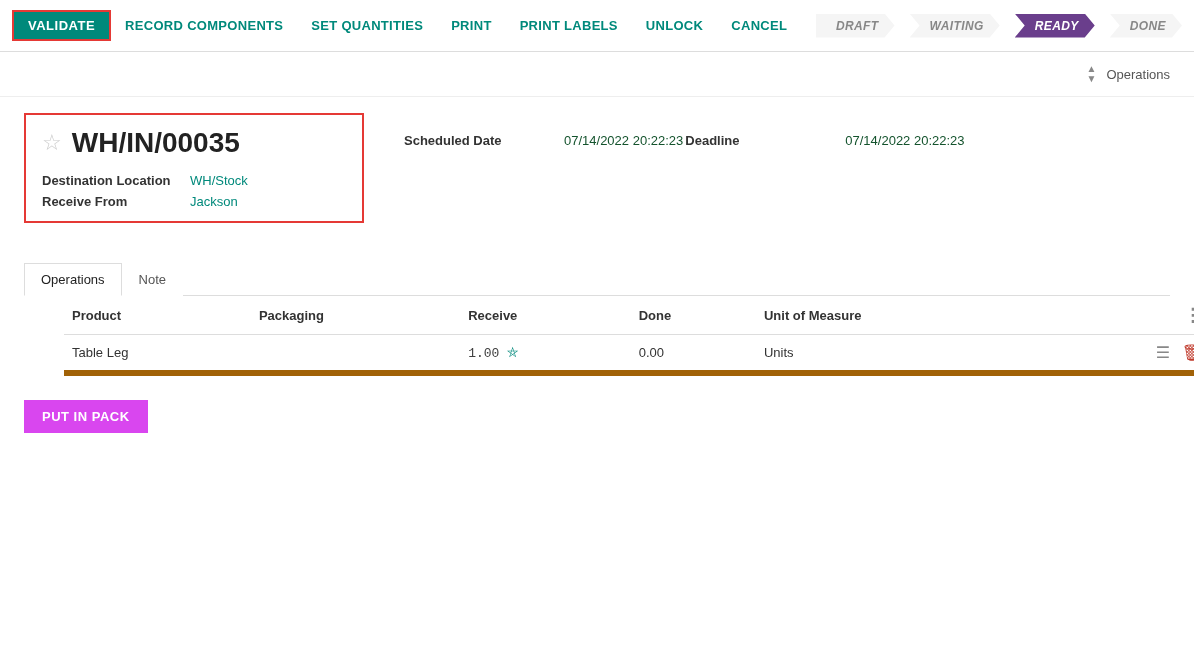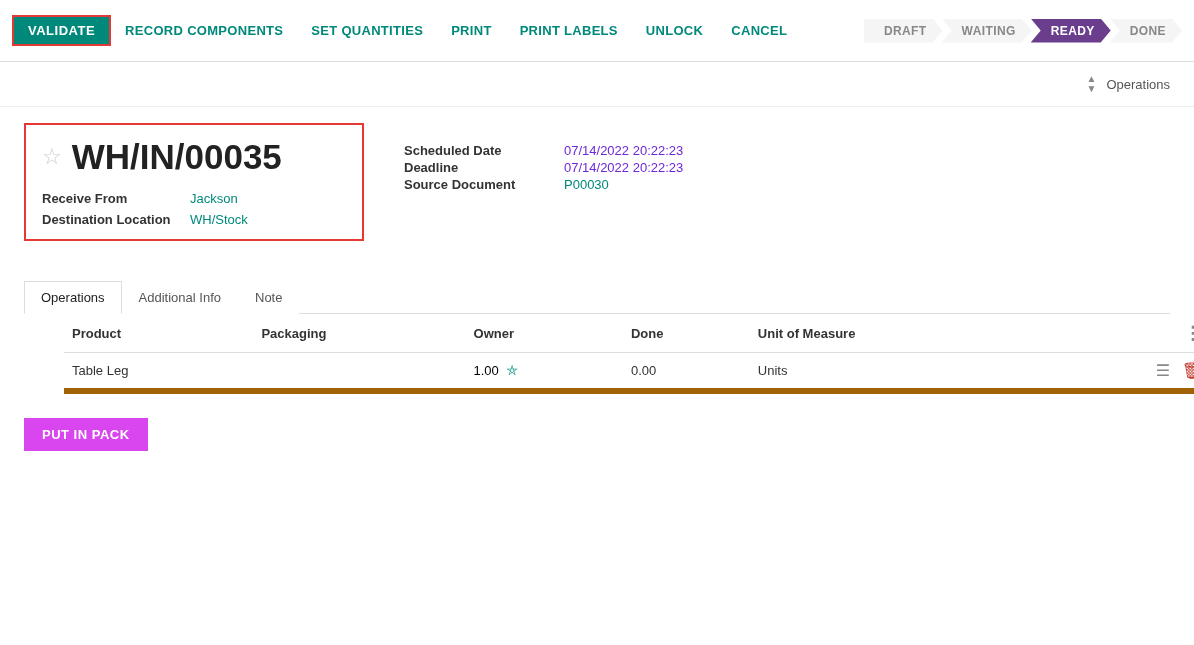--- a/index.html
+++ b/index.html
@@ -3,21 +3,21 @@
   <meta charset="utf-8">
   <style>
     * { box-sizing: border-box; margin: 0; padding: 0; }
     body { font-family: Arial, sans-serif; font-size: 13px; background: #fff; color: #333; }
 
     
     .toolbar {
       display: flex;
       align-items: center;
       padding: 0 12px;
-      height: 62px;
+      height: 52px;
       border-bottom: 1px solid #ddd;
       background: #fff;
     }
     .toolbar-left {
       display: flex;
       align-items: center;
       gap: 0;
       flex: 1;
     }
     .btn-validate {
@@ -39,21 +39,22 @@
       background: none;
       border: none;
       text-transform: uppercase;
       letter-spacing: 0.3px;
     }
 
     
     .status-pipeline {
       display: flex;
       align-items: center;
-      gap: 0;
+      gap: 16px;
+      font-style: italic;
     }
     .status-step {
       display: flex;
       align-items: center;
       padding: 5px 16px 5px 20px;
       font-size: 12px;
       font-weight: 600;
       color: #888;
       background: #f5f5f5;
       clip-path: polygon(0 0, calc(100% - 10px) 0, 100% 50%, calc(100% - 10px) 100%, 0 100%, 10px 50%);
@@ -106,21 +107,21 @@
       align-items: center;
       gap: 10px;
       margin-bottom: 14px;
     }
     .star-icon {
       font-size: 22px;
       color: #ccc;
       line-height: 1;
     }
     .record-id {
-      font-size: 35px;
+      font-size: 28px;
       font-weight: bold;
       color: #222;
     }
     .record-fields {
       display: flex;
       flex-direction: column;
       gap: 6px;
     }
     .field-row {
       display: flex;
@@ -135,38 +136,38 @@
     }
     .field-value {
       color: #00897b;
       font-size: 13px;
       cursor: pointer;
     }
 
     
     .right-fields {
       display: flex;
-      flex-direction: column;
+      flex-direction: row;
       gap: 2px;
       margin-top: 4px;
     }
     .right-field-row {
       display: flex;
       align-items: center;
       gap: 0;
     }
     .right-field-label {
       font-weight: 700;
       font-size: 13px;
       color: #333;
       min-width: 160px;
     }
     .right-field-value {
       font-size: 13px;
-      color: #6d28d9;
+      color: #14532d;
     }
     .right-field-value.link {
       color: #00897b;
       cursor: pointer;
     }
 
     
     .form-body {
       display: flex;
       gap: 40px;
@@ -216,22 +217,23 @@
     .data-table td {
       padding: 8px 8px;
       font-size: 13px;
       border-bottom: 6px solid #a16207;
       color: #333;
     }
     .table-actions-col {
       text-align: right;
     }
     .demand-val {
-      color: #000000;
+      color: #404040;
       font-weight: 500;
+      font-family: Liberation Mono, monospace;
     }
     .chart-icon {
       color: #00897b;
       font-size: 14px;
       margin-left: 4px;
     }
     .add-line-link {
       color: #00897b;
       cursor: pointer;
       font-size: 13px;
@@ -324,69 +326,62 @@
   <div class="form-body">
 
     <div class="form-left">
       <div class="record-header">
         <div class="record-title-row">
           <span class="star-icon">☆</span>
           <span class="record-id">WH/IN/00035</span>
         </div>
         <div class="record-fields">
           <div class="field-row">
+            <span class="field-label">Destination Location</span>
+            <span class="field-value">WH/Stock</span>
+          </div>
+          <div class="field-row">
             <span class="field-label">Receive From</span>
             <span class="field-value">Jackson</span>
-          </div>
-          <div class="field-row">
-            <span class="field-label">Destination Location</span>
-            <span class="field-value">WH/Stock</span>
           </div>
         </div>
       </div>
     </div>
 
     <div class="form-right">
       <div class="right-fields">
         <div class="right-field-row">
           <span class="right-field-label">Scheduled Date</span>
           <span class="right-field-value">07/14/2022 20:22:23</span>
         </div>
         <div class="right-field-row">
           <span class="right-field-label">Deadline</span>
           <span class="right-field-value">07/14/2022 20:22:23</span>
         </div>
-        <div class="right-field-row">
-          <span class="right-field-label">Source Document</span>
-          <span class="right-field-value link">P00030</span>
-        </div>
       </div>
     </div>
   </div>
 
   
   <div class="tabs">
     <div class="tab active">
       <span>Operations</span>
-    </div>
-    <div class="tab">
-      <span>Additional Info</span>
     </div>
     <div class="tab">
       <span>Note</span>
     </div>
   </div>
 
   
   <table class="data-table">
     <thead>
       <tr class="table-header-row">
         <th><span>Product</span></th>
         <th><span>Packaging</span></th>
-        <th><span>Owner</span></th>
+        <th><span>Receive</span></th>
         <th><span>Done</span></th>
         <th><span>Unit of Measure</span></th>
         <th class="table-actions-col">
           <span class="kebab-icon">⋮</span>
         </th>
       </tr>
     </thead>
     <tbody>
       <tr>
         <td>Table Leg</td>

